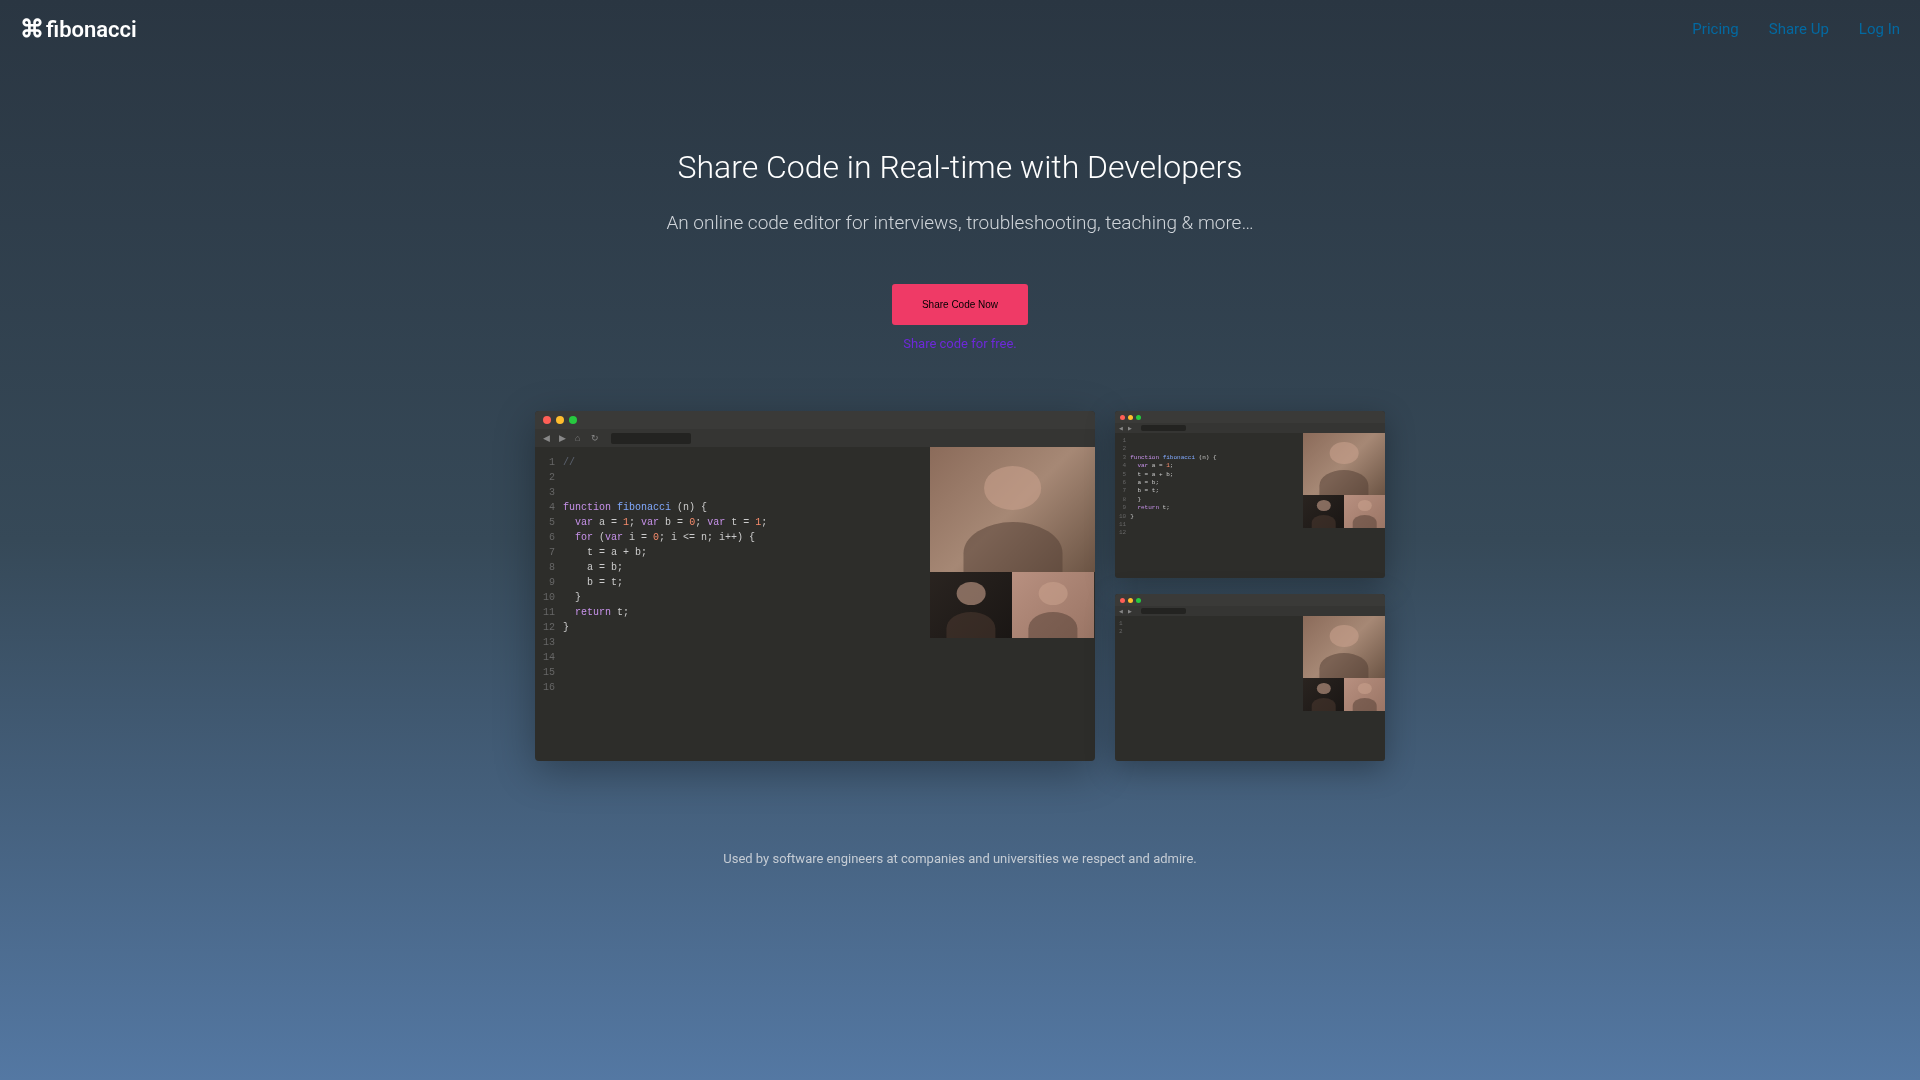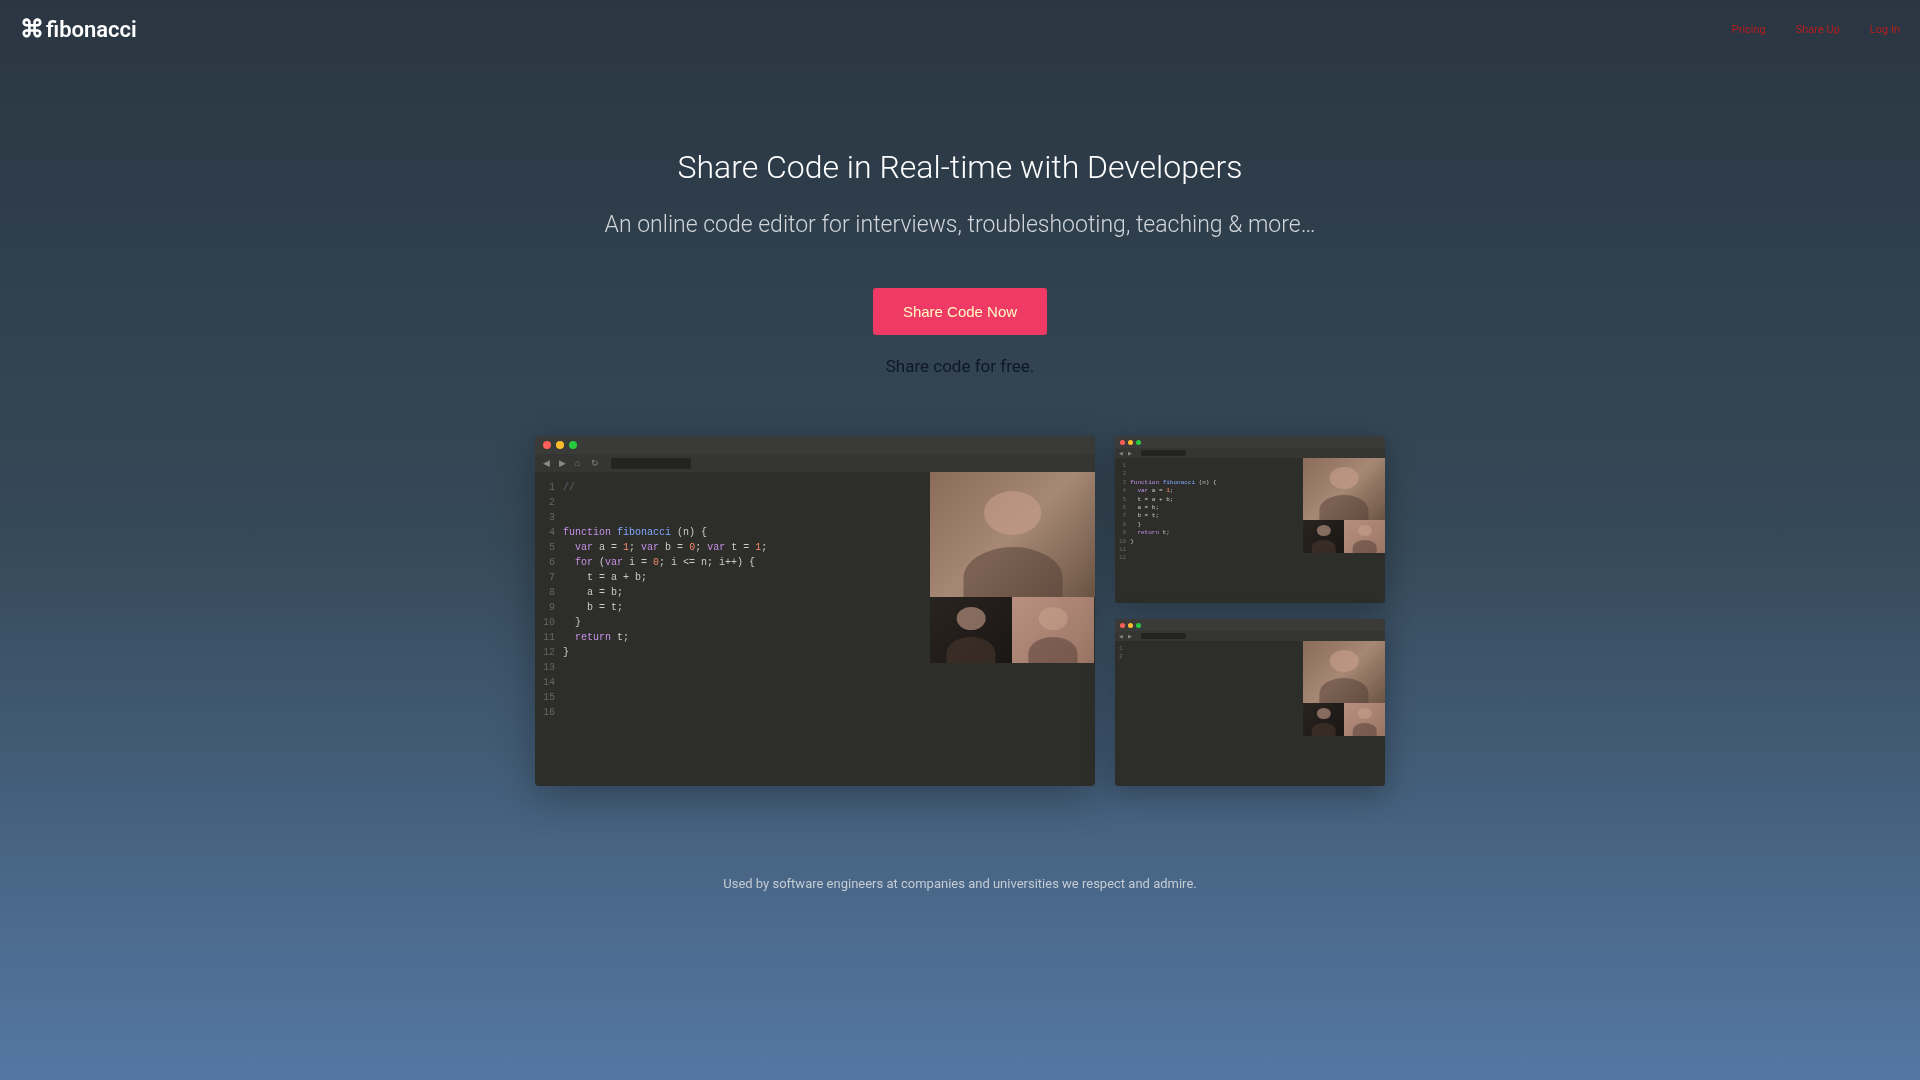--- a/index.html
+++ b/index.html
@@ -35,58 +35,58 @@
       font-size: 24px;
       margin-right: 2px;
     }
     
     .nav {
       display: flex;
       gap: 30px;
     }
     
     .nav-link {
-      color: #b91c1c;
-      font-size: 11px;
+      color: #0369a1;
+      font-size: 15px;
       cursor: pointer;
     }
     
     .hero {
       text-align: center;
       padding: 90px 20px 40px;
     }
     
     .hero-title {
       font-size: 32px;
       font-weight: 300;
       color: #fff;
       margin-bottom: 25px;
     }
     
     .hero-subtitle {
-      font-size: 23px;
+      font-size: 19px;
       font-weight: 300;
       color: #d0d5da;
       margin-bottom: 50px;
     }
     
     .cta-button {
       background: #ef3a66;
-      color: #fef9c3;
+      color: #000000;
       border: none;
       padding: 15px 30px;
-      font-size: 15px;
+      font-size: 10px;
       border-radius: 3px;
       cursor: pointer;
     }
     
     .cta-subtext {
-      margin-top: 21px;
-      font-size: 17px;
-      color: #0f172a;
+      margin-top: 11px;
+      font-size: 13px;
+      color: #6d28d9;
     }
     
     .demo-container {
       display: flex;
       justify-content: center;
       gap: 20px;
       padding: 20px;
       max-width: 1200px;
       margin: 0 auto;
     }

